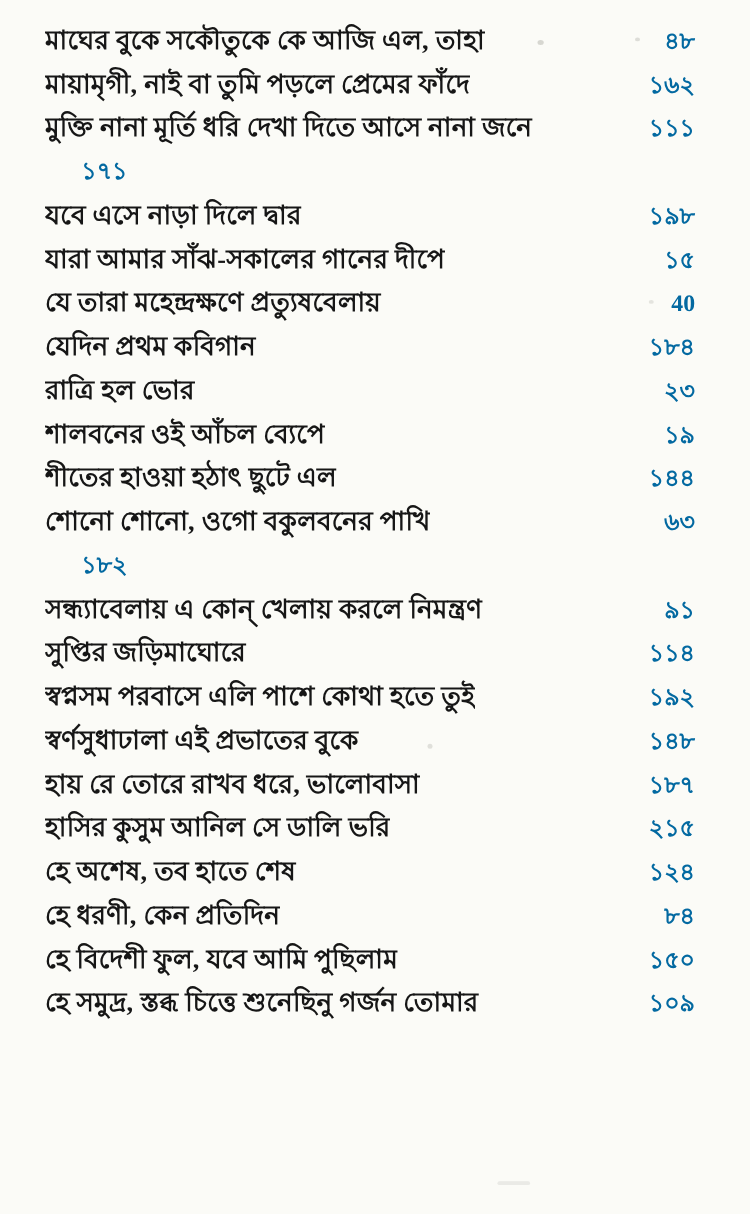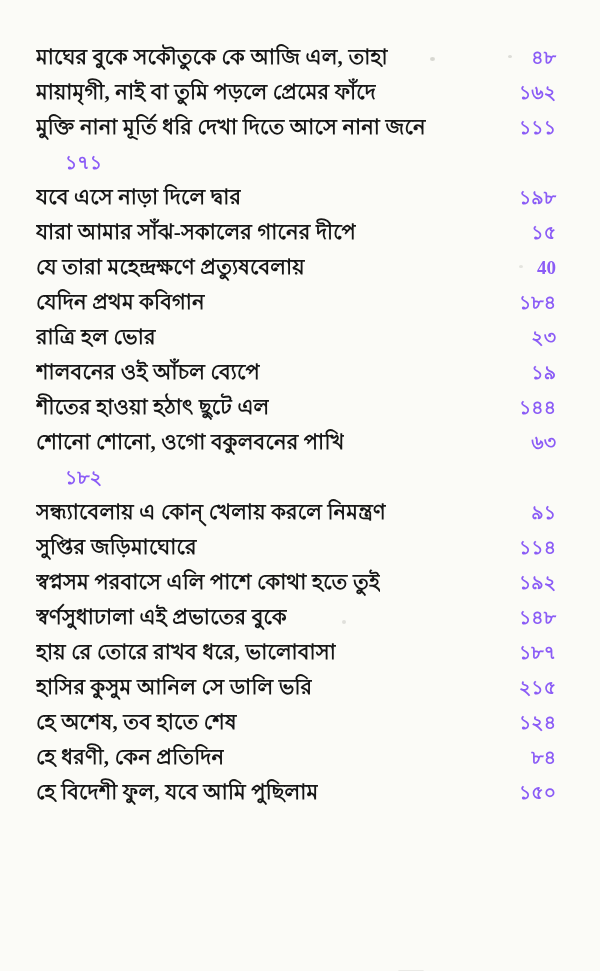--- a/index.html
+++ b/index.html
@@ -11,21 +11,20 @@
     height: 971px;
     background: #fbfbf7;
     overflow: hidden;
     position: relative;
     font-family: "Liberation Serif", "DejaVu Serif", serif;
   }
   .sheet {
     position: absolute;
     inset: 0;
     background: #fbfbf7;
-    margin-top: 25px;
   }
   .entry-list {
     padding: 15px 44px 0 36px;
   }
   .row {
     display: flex;
     justify-content: space-between;
     align-items: baseline;
     height: 35px;
     line-height: 35px;
@@ -34,21 +33,21 @@
   .title {
     font-weight: bold;
     font-size: 21px;
     color: #161616;
     letter-spacing: 0.2px;
     overflow: hidden;
   }
   .pnum {
     font-weight: bold;
     font-size: 19px;
-    color: #8b5cf6;
+    color: #0369a1;
     min-width: 66px;
     text-align: right;
     flex-shrink: 0;
   }
   
   .speck {
     position: absolute;
     background: #b9b9b2;
     border-radius: 50%;
   }
@@ -142,19 +141,23 @@
         <span class="pnum">১২৪</span>
       </div>
       <div class="row">
         <span class="title">হে ধরণী, কেন প্রতিদিন</span>
         <span class="pnum">৮৪</span>
       </div>
       <div class="row">
         <span class="title">হে বিদেশী ফুল, যবে আমি পুছিলাম</span>
         <span class="pnum">১৫০</span>
       </div>
+      <div class="row">
+        <span class="title">হে সমুদ্র, স্তব্ধ চিত্তে শুনেছিনু গর্জন তোমার</span>
+        <span class="pnum">১০৯</span>
+      </div>
     </div>
   <div class="speck s1"></div>
   <div class="speck s2"></div>
   <div class="speck s3"></div>
   <div class="speck s4"></div>
   <div class="speck s5"></div>
 </div>
 
 </body></html>

